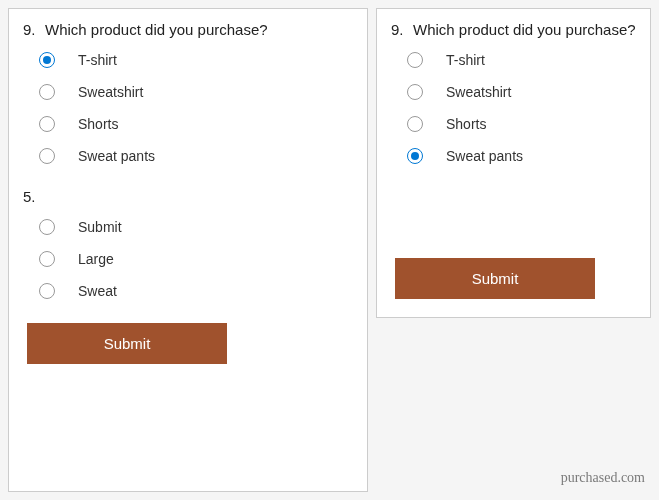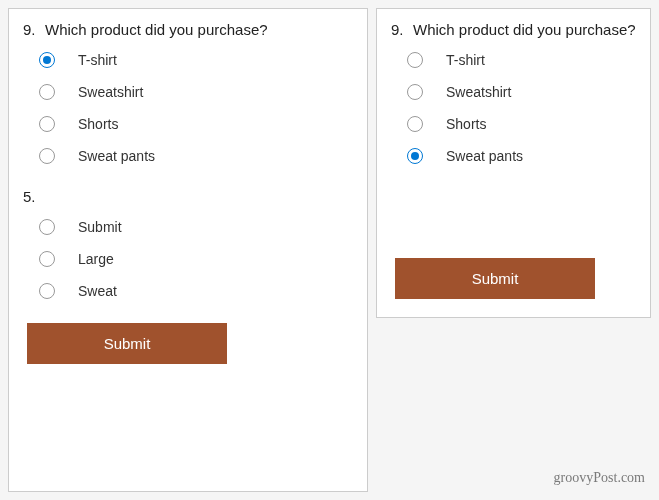--- a/index.html
+++ b/index.html
@@ -174,13 +174,13 @@
       <div class="option-row">
         <span class="radio selected"></span>
         <span>Sweat pants</span>
       </div>
     </div>
   </div>
 
   <button class="submit-btn submit-btn-right">Submit</button>
 </div>
 
-<div class="watermark">groovyPost.com</div>
+<div class="watermark">purchased.com</div>
 
 </body></html>

